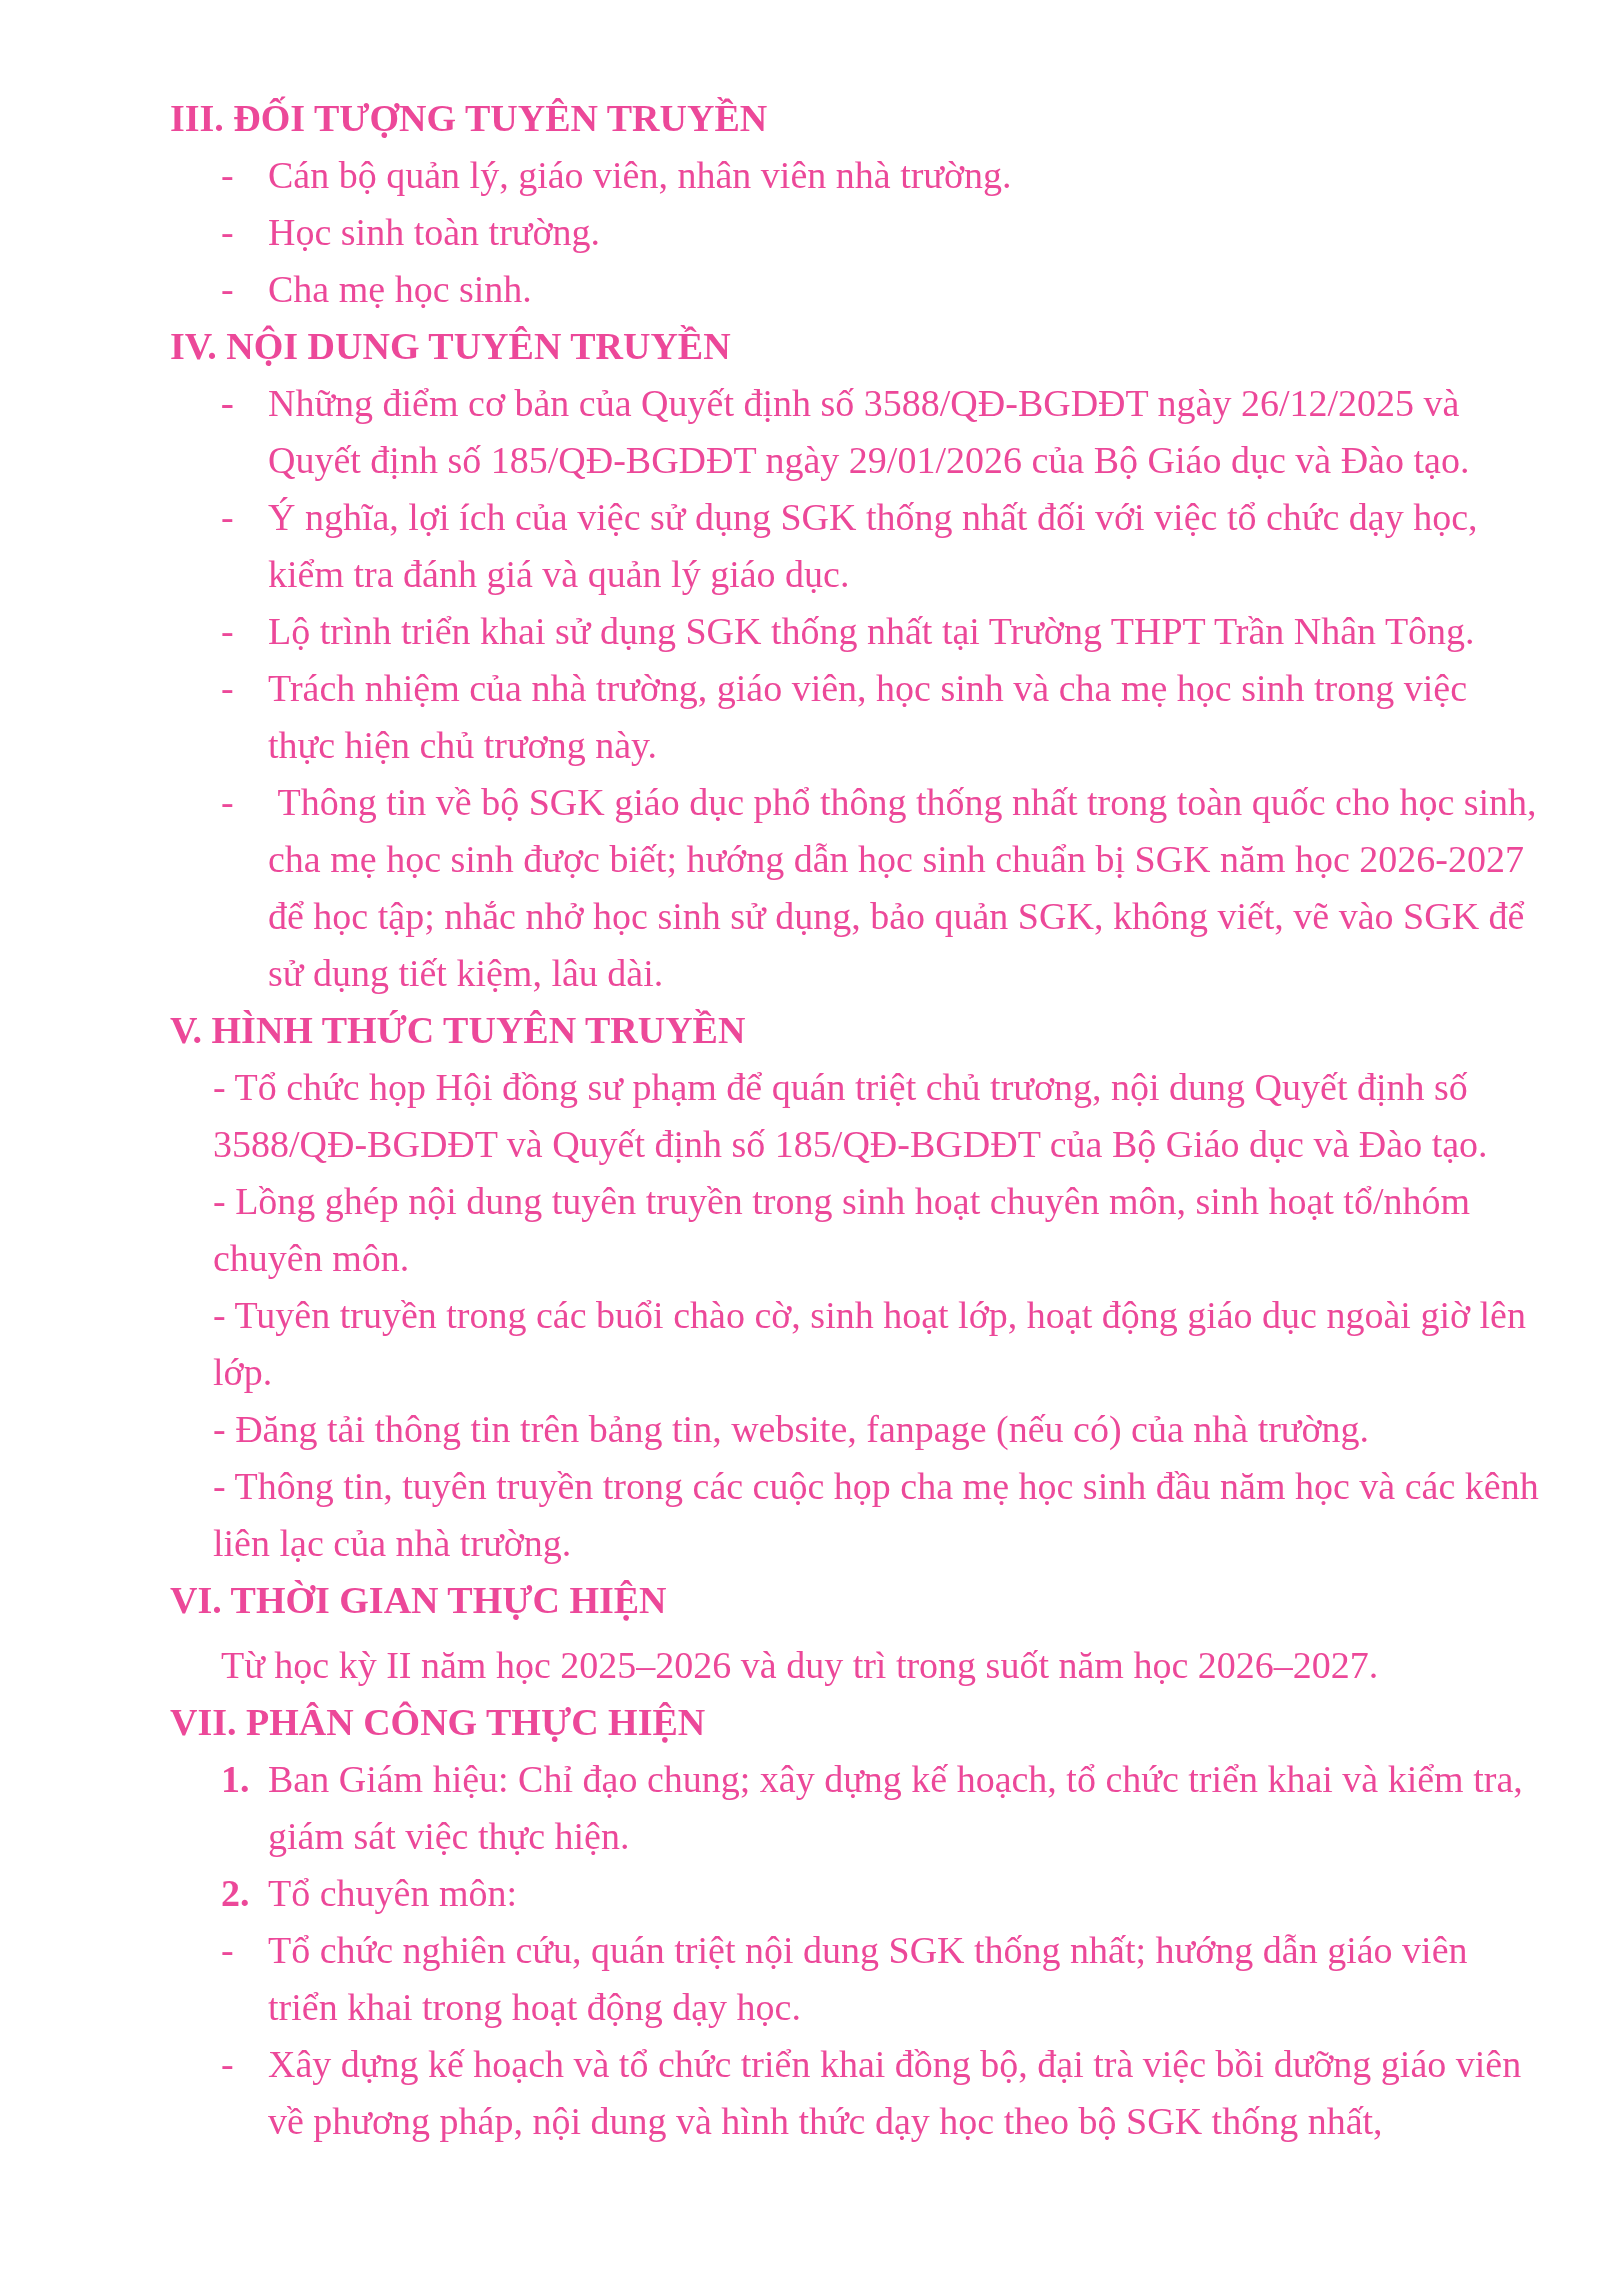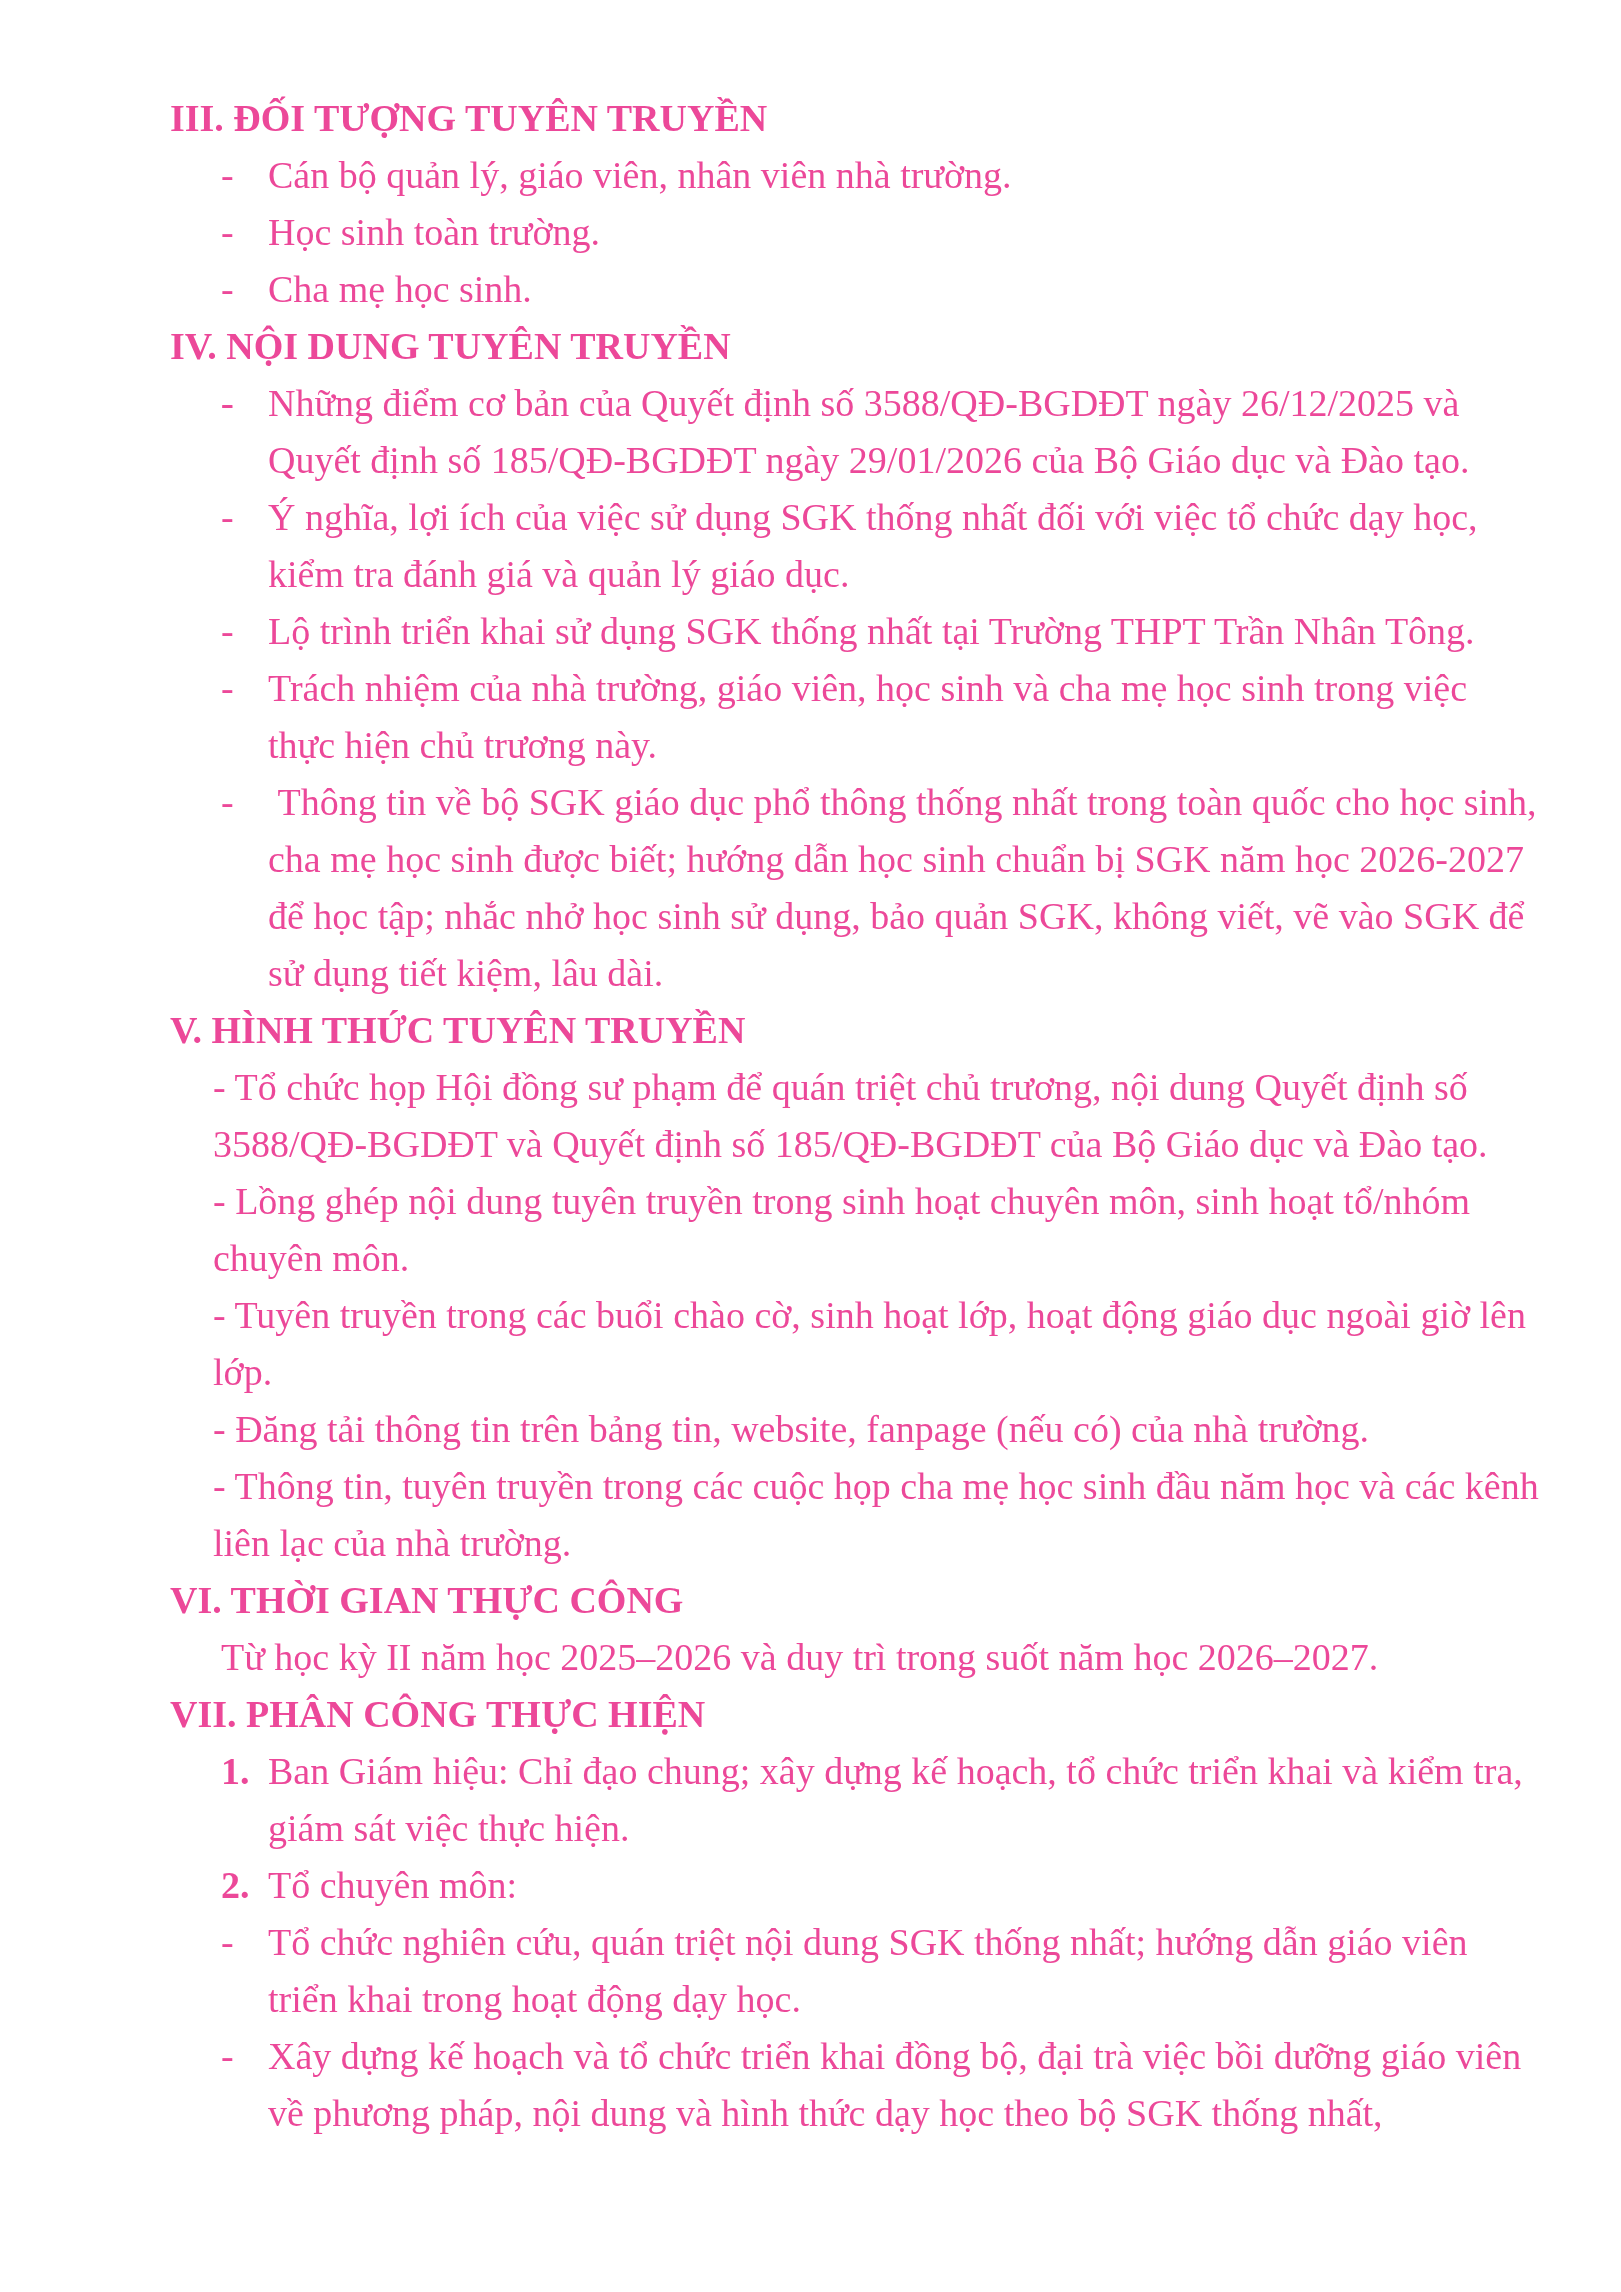--- a/index.html
+++ b/index.html
@@ -42,21 +42,21 @@
   .li-num .num {
     position: absolute;
     left: 51px;
     top: 0;
     font-weight: 700;
   }
   .li-num .lead { font-weight: 400; }
   
   .p-dash { padding-left: 43px; }
   
-  .p-indent { text-indent: 51px; }
+  .p-indent { text-indent: 51px; margin-top: 8px; }
 </style>
 </head>
 <body>
 
 <div class="page">
 
   <h3 class="h block">III. ĐỐI TƯỢNG TUYÊN TRUYỀN</h3>
 
   <div class="li-dash block">
     <span class="dash">-</span>
@@ -98,21 +98,21 @@
   </div>
 
   <h3 class="h block">V. HÌNH THỨC TUYÊN TRUYỀN</h3>
 
   <div class="p-dash block">- Tổ chức họp Hội đồng sư phạm để quán triệt chủ trương, nội dung Quyết định số 3588/QĐ-BGDĐT và Quyết định số 185/QĐ-BGDĐT của Bộ Giáo dục và Đào tạo.</div>
   <div class="p-dash block">- Lồng ghép nội dung tuyên truyền trong sinh hoạt chuyên môn, sinh hoạt tổ/nhóm chuyên môn.</div>
   <div class="p-dash block">- Tuyên truyền trong các buổi chào cờ, sinh hoạt lớp, hoạt động giáo dục ngoài giờ lên lớp.</div>
   <div class="p-dash block">- Đăng tải thông tin trên bảng tin, website, fanpage (nếu có) của nhà trường.</div>
   <div class="p-dash block">- Thông tin, tuyên truyền trong các cuộc họp cha mẹ học sinh đầu năm học và các kênh liên lạc của nhà trường.</div>
 
-  <h3 class="h block">VI. THỜI GIAN THỰC CÔNG</h3>
+  <h3 class="h block">VI. THỜI GIAN THỰC HIỆN</h3>
 
   <div class="p-indent block">Từ học kỳ II năm học 2025–2026 và duy trì trong suốt năm học 2026–2027.</div>
 
   <h3 class="h block">VII. PHÂN CÔNG THỰC HIỆN</h3>
 
   <div class="li-num block">
     <span class="num">1.</span><span class="lead">Ban Giám hiệu</span><span>: Chỉ đạo chung; xây dựng kế hoạch, tổ chức triển khai và kiểm tra, giám sát việc thực hiện.</span>
   </div>
   <div class="li-num block">
     <span class="num">2.</span><span class="lead">Tổ chuyên môn</span><span>:</span>

